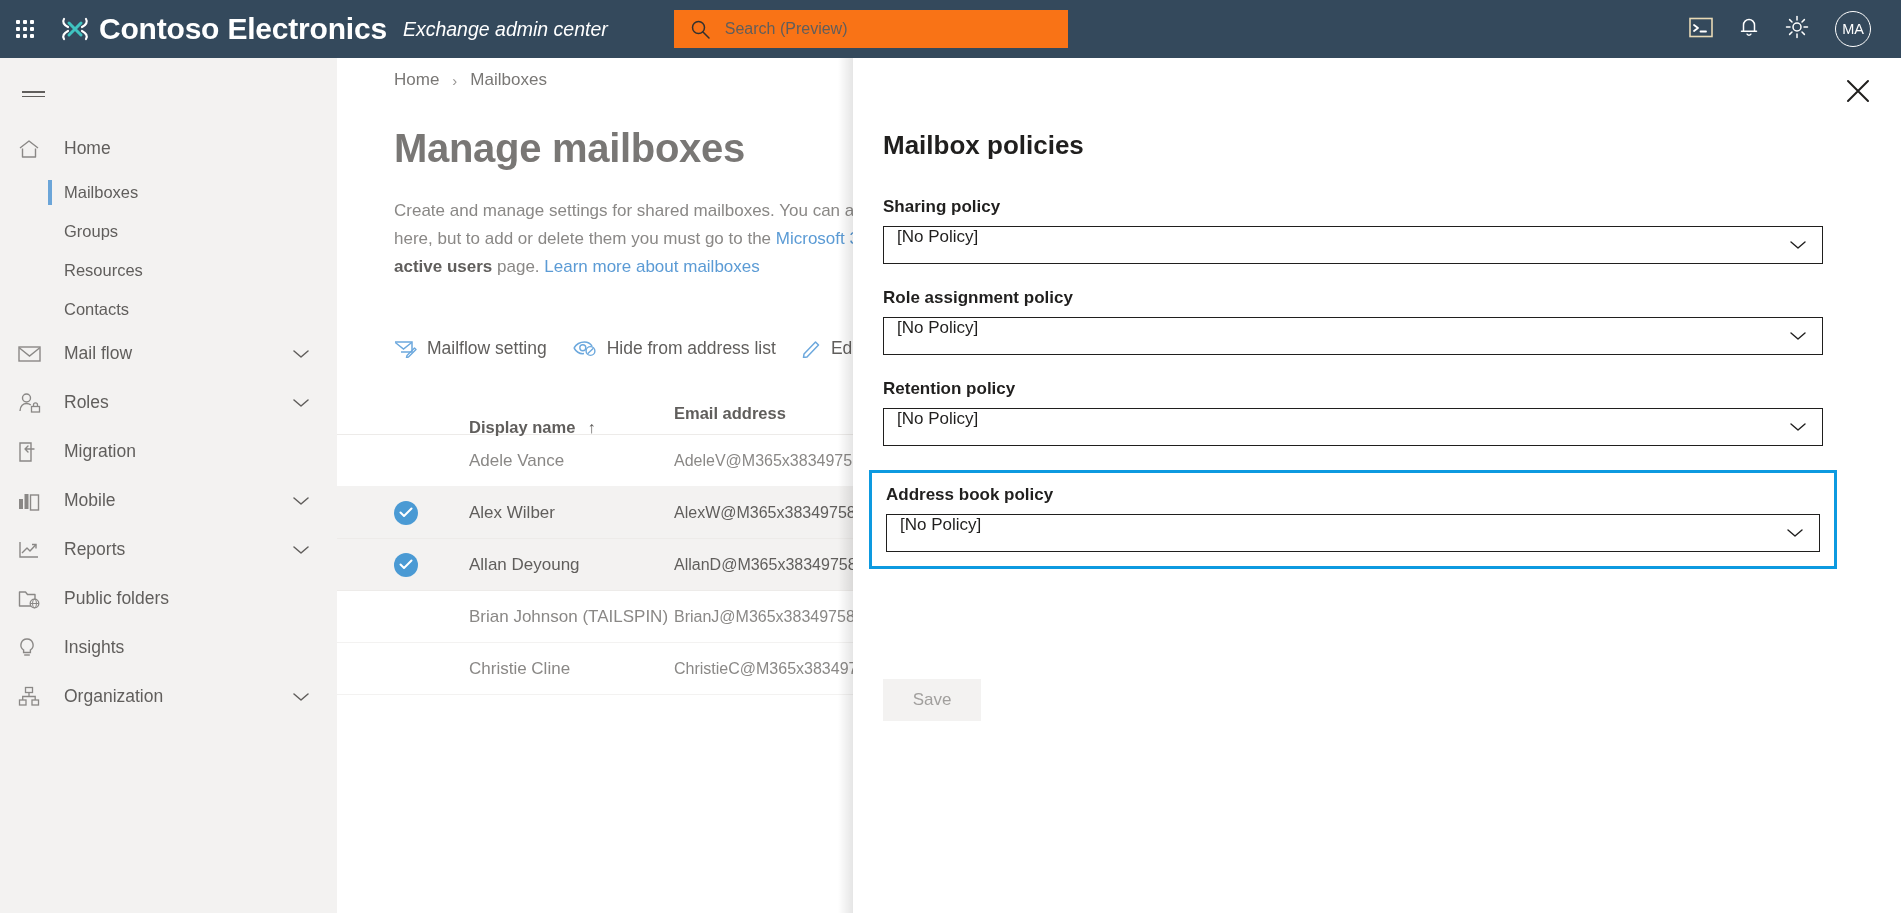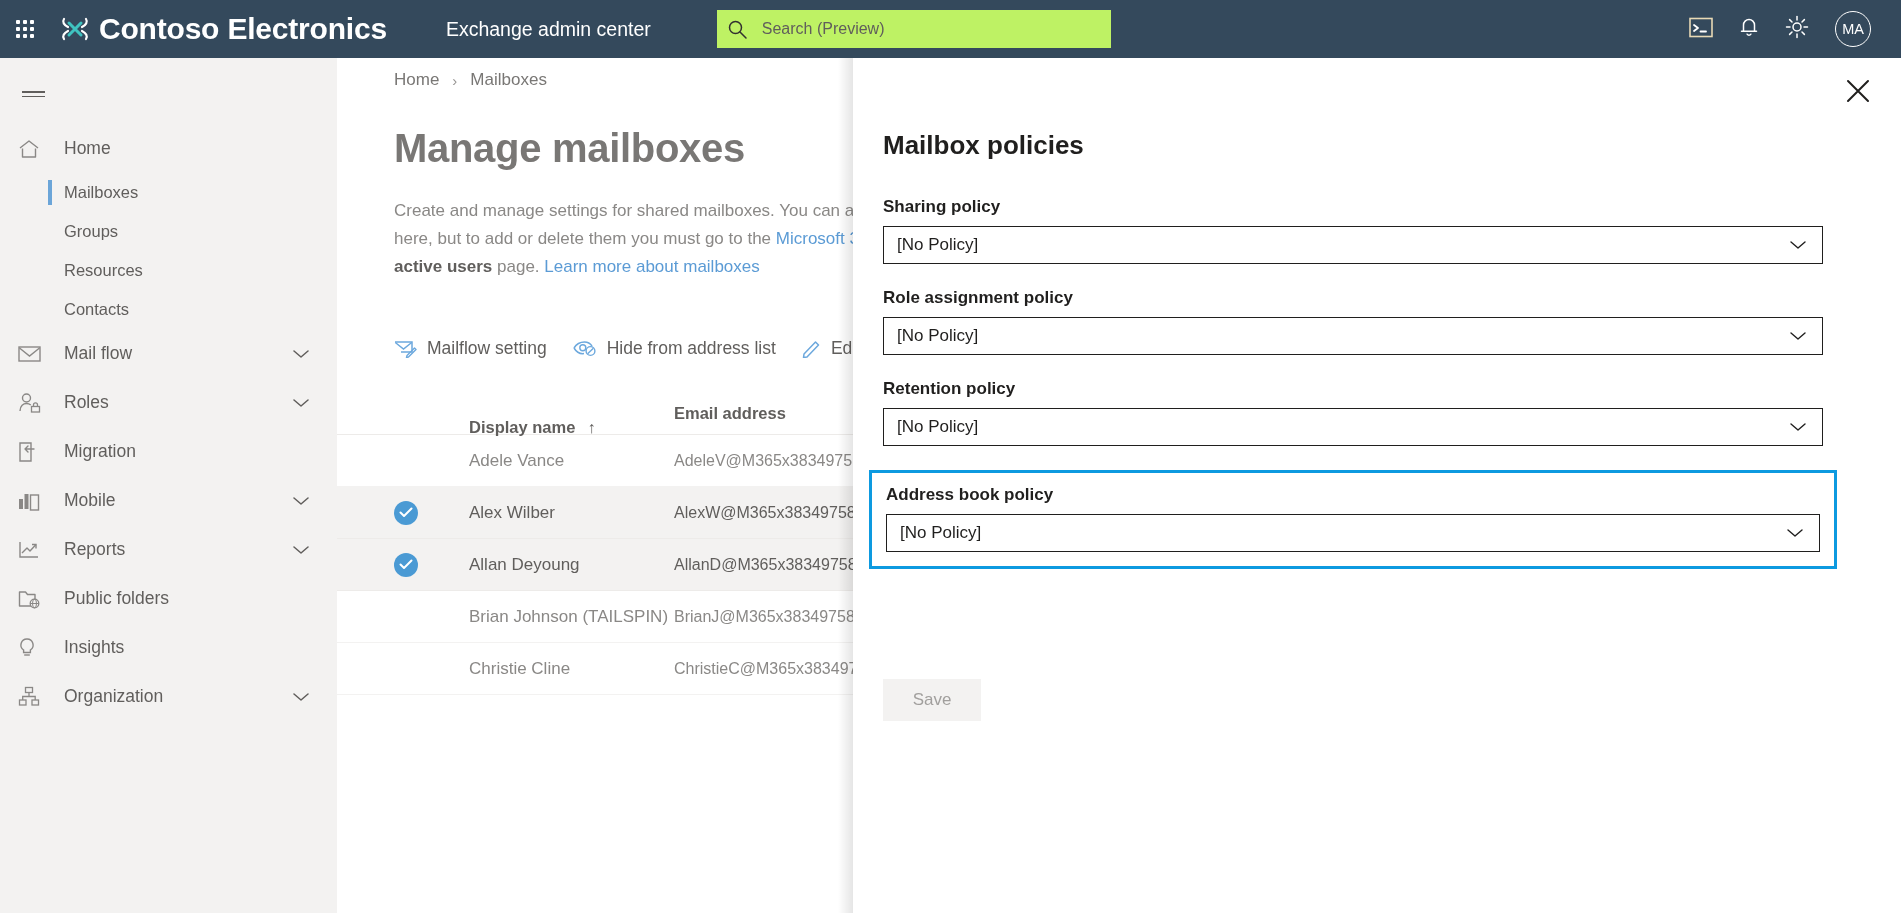--- a/index.html
+++ b/index.html
@@ -37,32 +37,33 @@
     display: flex; align-items: center;
     margin-left: 10px;
     font-size: 30px; font-weight: bold;
     letter-spacing: -0.2px;
     white-space: nowrap;
   }
   .brand-logo { margin-right: 9px; display: flex; align-items: center; }
   .brand-name { color: #ffffff; }
 
   .app-title {
-    margin-left: 59px;
+    margin-left: 16px;
     font-size: 19.5px;
     color: #ffffff;
     white-space: nowrap;
+    font-style: italic;
   }
 
   .search-wrap {
     margin-left: 66px;
     width: 394px; height: 38px;
-    background: #bef264;
-    display: flex; align-items: center;
-    padding: 0 0;
+    background: #f97316;
+    display: flex; align-items: center;
+    padding: 0 6px;
     position: relative;
   }
   .search-icon { flex: 0 0 auto; margin-right: 12px; margin-left: 10px; display:flex; }
   .search-input {
     border: none; outline: none;
     width: 100%; height: 100%;
     font-family: "Liberation Sans", sans-serif;
     font-size: 16px;
     color: #323130;
     background: transparent;
@@ -256,21 +257,21 @@
     margin: 0 0 36px 0;
   }
   .field { margin-bottom: 24px; position: relative; }
   .field-label {
     font-size: 17px; font-weight: bold; color: #201f1e;
     margin-bottom: 9px;
   }
   .combo {
     height: 38px;
     border: 1px solid #201f1e;
-    display: flex; align-items: center;
+    display: flex; 
     padding: 0 12px 0 13px;
     background: #ffffff;
     cursor: pointer;
     font-size: 17px;
     color: #201f1e;
   }
   .combo .combo-value { flex: 1 1 auto; }
   .combo .combo-chevron { display: flex; align-items: center; margin-right: 4px; }
 
   .field.highlighted {

